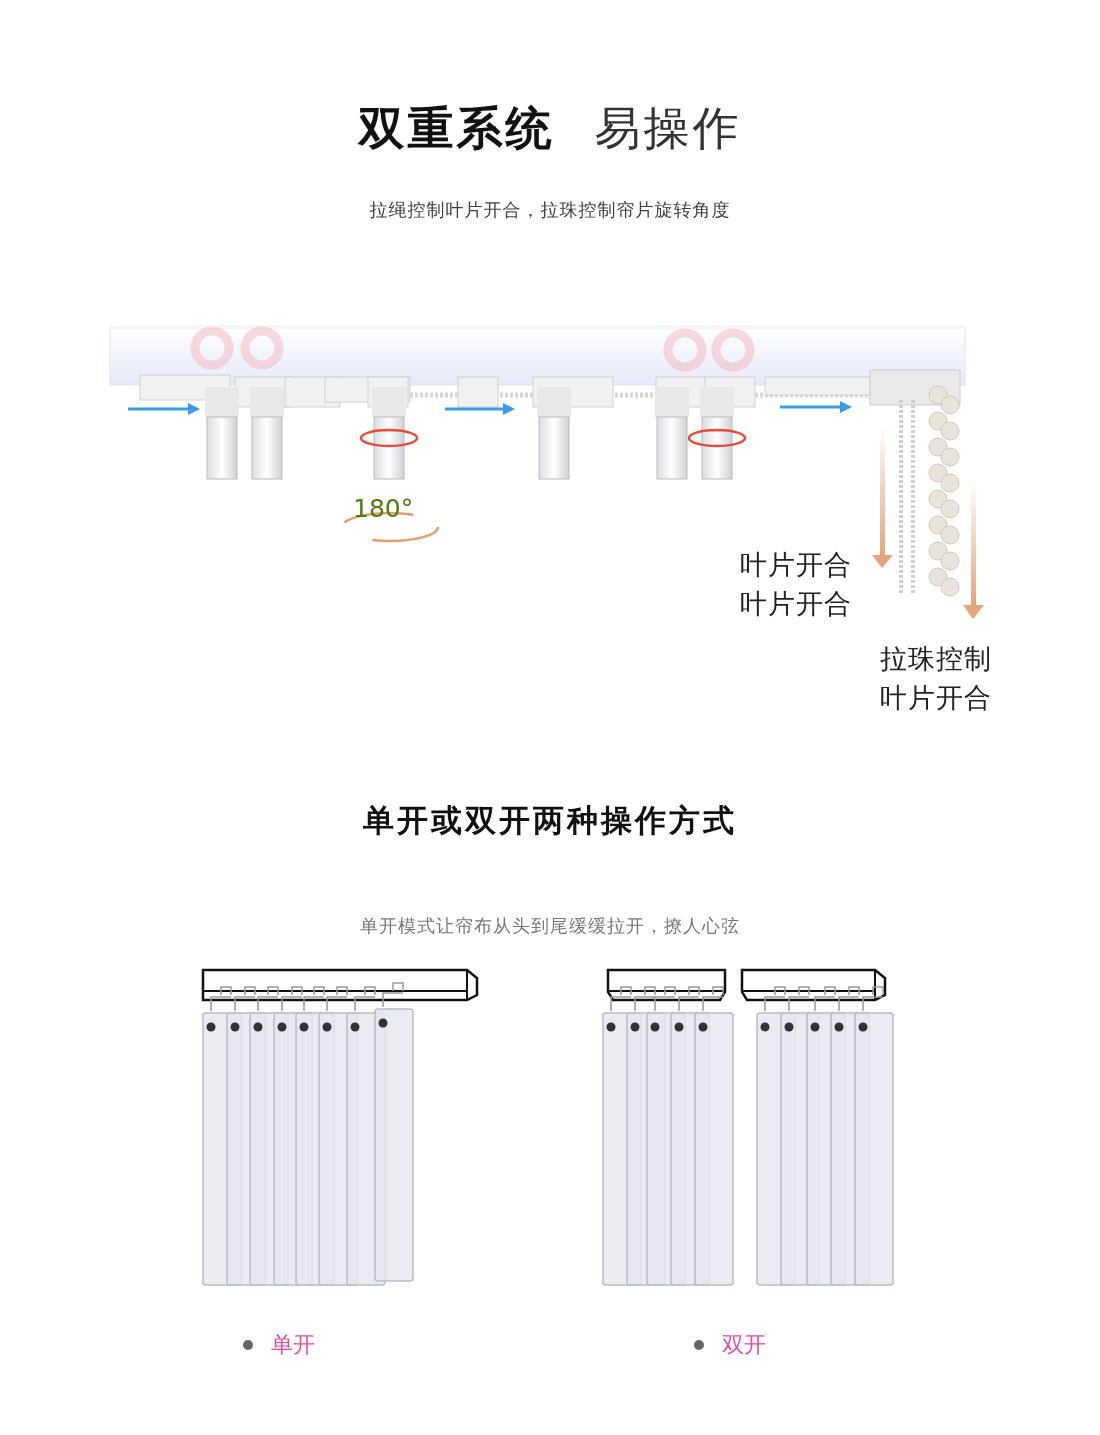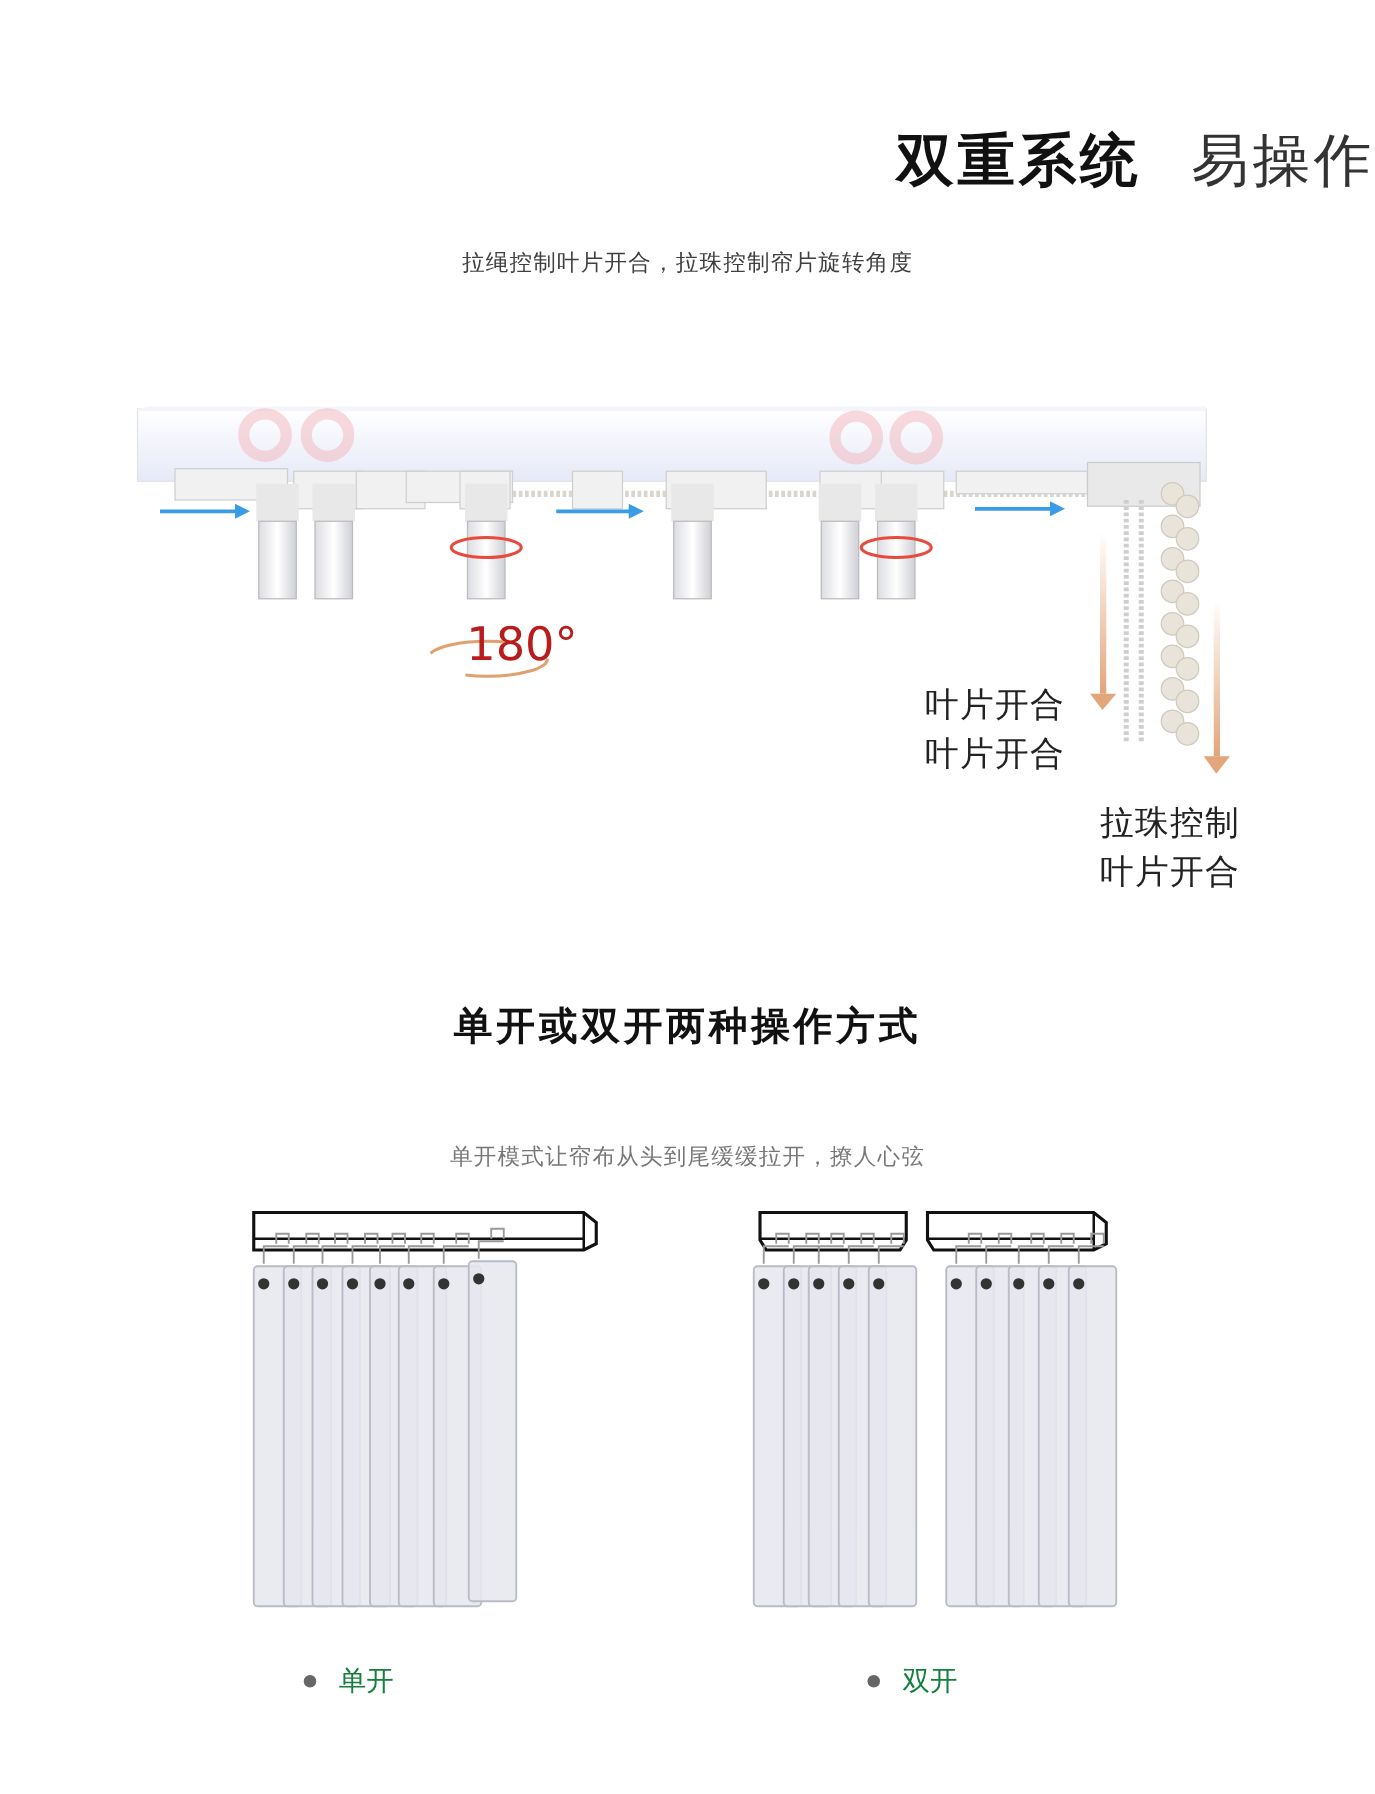--- a/index.html
+++ b/index.html
@@ -1,30 +1,30 @@
 <!DOCTYPE html>
 <html><head>
 <meta charset="utf-8">
 <style>
   html, body { margin:0; padding:0; background:#ffffff; }
   body { width:1100px; height:1435px; position:relative; overflow:hidden;
          font-family:"DejaVu Sans", "Liberation Sans", sans-serif; color:#111; }
   .abs { position:absolute; }
-  .title { top:98px; left:0; width:1100px; text-align:right; font-size:46px; letter-spacing:3px; }
+  .title { top:98px; left:0; width:1100px; text-align:center; font-size:46px; letter-spacing:3px; }
   .title .bold { font-weight:bold; color:#111; }
   .title .light { font-weight:normal; color:#333; margin-left:40px; }
   .sub1 { top:198px; left:0; width:1100px; text-align:center; font-size:18px; color:#404040; letter-spacing:1px; }
 
   .callout { font-size:27px; color:#222; line-height:39px; letter-spacing:1px; }
-  .deg { font-size:37px; color:#b91c1c;margin-left:20px; }
+  .deg { font-size:25px; color:#4d7c0f; }
 
   .sec2-title { top:800px; left:0; width:1100px; text-align:center; font-size:31px; font-weight:bold; color:#111; letter-spacing:3px; }
   .sec2-desc { top:862px; left:0; width:1100px; text-align:center; font-size:18px; color:#777; line-height:31px; letter-spacing:1px;margin-top:48px; }
 
-  .caption { font-size:22px; color:#15803d; display:flex; align-items:center; }
+  .caption { font-size:22px; color:#ec4899; display:flex; align-items:center; }
   .caption .dot { width:10px; height:10px; border-radius:50%; background:#666; margin-right:18px; }
 </style>
 </head>
 <body>
 
 <div class="abs title">
   <span class="bold">双重系统</span><span class="light">易操作</span>
 </div>
 <div class="abs sub1">拉绳控制叶片开合，拉珠控制帘片旋转角度</div>
 

